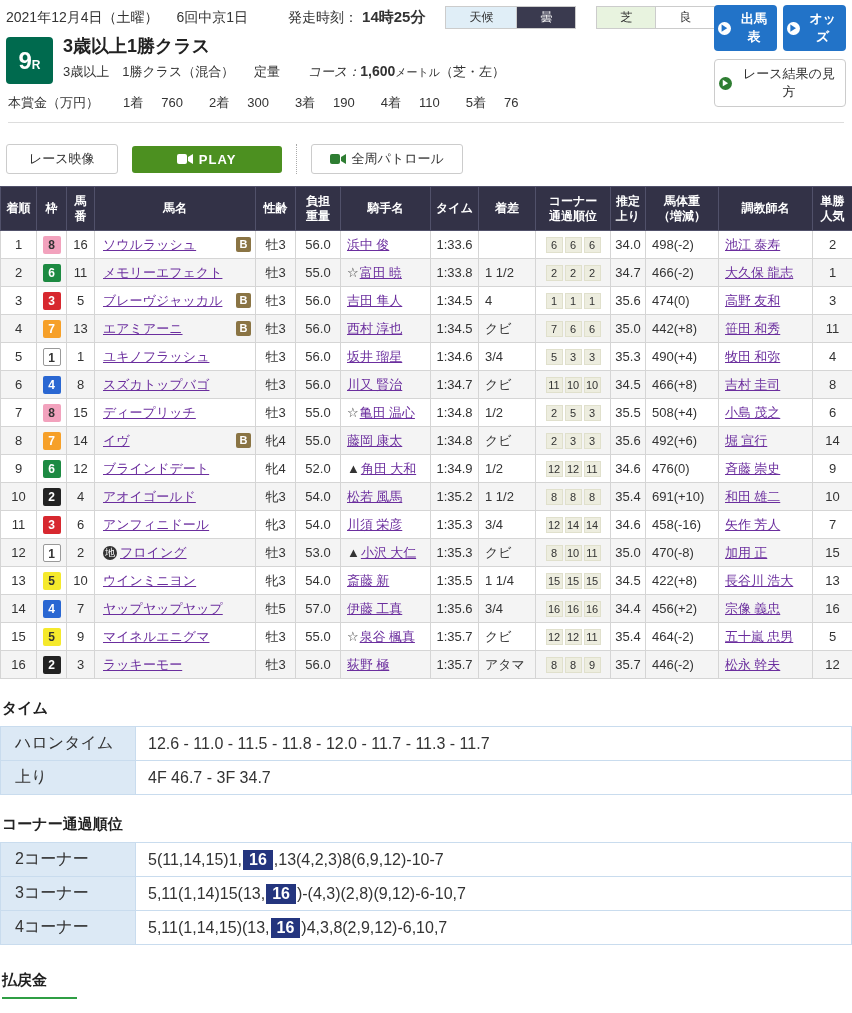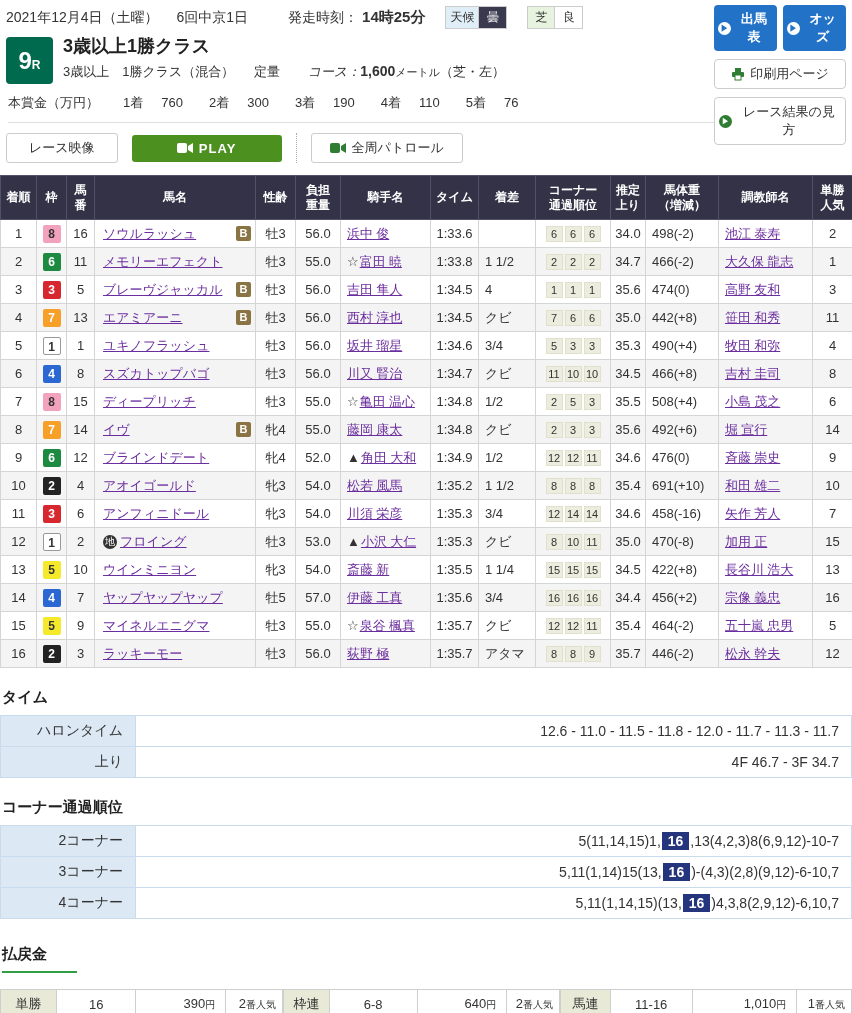--- a/index.html
+++ b/index.html
@@ -14,21 +14,21 @@
   .lnk { color:#6b2e9e; text-decoration:underline; }
   .jmark { color:#333; margin-right:1px; }
 
   
   .page-header { position:relative; padding:6px 8px 0 6px; }
   .date-line { display:flex; align-items:center; gap:4px; font-size:14px; color:#333; }
   .date-line .meet { margin-left:14px; }
   .start-label { margin-left:36px; }
   .start-time { font-weight:bold; font-size:15px; }
   .wx { display:flex; margin-left:16px; }
-  .wx span { display:inline-block; min-width:28px; padding:2px 4px; font-size:12px; text-align:center; border:1px solid #ccc; border-left:none; }
+  .wx span { display:inline-block; min-width:28px; padding:2px 23px; font-size:12px; text-align:center; border:1px solid #ccc; border-left:none; }
   .wx span:first-child { border-left:1px solid #ccc; }
   .wx-label { background:#e0eef7; color:#333; }
   .wx-dark { background:#3a3a4f; color:#fff; }
   .turf-label { background:#e8f3df; color:#333; }
   .turf-value { background:#fff; color:#333; }
   .top-right { position:absolute; top:5px; right:6px; display:flex; flex-direction:column; gap:8px; align-items:stretch; width:132px; }
   .btn-row { display:flex; gap:6px; }
   .btn-blue {
     flex:1; display:flex; align-items:center; justify-content:center; gap:4px;
     background:#2273c8; color:#fff; font-weight:bold; font-size:13px;
@@ -48,21 +48,21 @@
     display:flex; align-items:center; justify-content:center;
     font-weight:bold; font-size:24px; flex-shrink:0;
   }
   .race-badge small { font-size:12px; margin-top:8px; }
   .race-title { font-size:18px; font-weight:bold; color:#222; line-height:1.1; }
   .race-sub { margin-top:6px; font-size:13px; color:#333; }
   .race-sub .sp { margin-right:16px; }
   .course-label { margin-left:8px;font-style:italic; }
   .distance { font-weight:bold; font-size:14px; }
   .distance-unit { font-size:11px; }
-  .prize-line { margin:10px 0 0 2px; font-size:13px; color:#333; padding-bottom:10px; border-bottom:1px solid #ddd; }
+  .prize-line { margin:10px 0 11px 2px; font-size:13px; color:#333; padding-bottom:10px; border-bottom:1px solid #ddd; }
   .prize-line .plabel { margin-right:24px; }
   .prize-pair { margin-right:26px; }
   .prize-pair b { font-weight:normal; margin-left:18px; }
 
   
   .video-row { display:flex; align-items:center; gap:14px; padding:10px 0 12px 6px; }
   .btn-plain { background:#fff; border:1px solid #ccc; border-radius:3px; padding:5px 22px; font-size:13px; color:#333; cursor:pointer; }
   .btn-play {
     background:#4c9020; color:#fff; font-weight:bold; letter-spacing:1px;
     border:none; border-radius:3px; padding:6px 0; width:150px; font-size:13px;
@@ -97,21 +97,21 @@
   }
   .waku { display:inline-block; width:18px; height:18px; line-height:18px; border-radius:2px; font-weight:bold; font-size:12px; text-align:center; }
   .cbox {
     display:inline-block; min-width:17px; padding:1px 1px; margin:0 1px; background:#ededdf;
     border:1px solid #e0e0cc; font-size:11px; color:#333; text-align:center;
   }
 
   
   .sec-heading { font-size:15px; font-weight:bold; color:#222; margin:20px 0 8px 2px; }
   table.info { width:852px; border-collapse:collapse; }
-  .info td { border:1px solid #c9dcee; padding:6px 12px; font-size:14px;text-align:right; }
+  .info td { border:1px solid #c9dcee; padding:6px 12px; font-size:16px; }
   .info td.ilabel { background:#dce9f5; width:135px; padding-left:14px; }
   .chl { display:inline-block; background:#24357e; color:#fff; font-weight:bold; padding:1px 6px; margin:0 1px; }
 
   
   .payout-heading { font-size:15px; font-weight:bold; color:#222; margin:26px 0 0 2px; display:inline-block; padding:0 30px 7px 0; border-bottom:2px solid #2f9e44; }
   .payout-wrap { display:flex; margin-top:16px; align-items:flex-start; }
   table.pay { border-collapse:collapse; table-layout:fixed; }
   .pay td { border:1px solid #cfcfcf; height:29px; padding:2px 6px; font-size:13px; color:#333; }
   .pay td.ptype { background:#e9e9d7; text-align:center; }
   .pay td.combo { text-align:center; }
@@ -142,28 +142,20 @@
     <div class="btn-row">
       <button class="btn-blue">
           <span class="wcircle">▶</span>
           <span>出馬表</span>
         </button>
       <button class="btn-blue">
           <span class="wcircle">▶</span>
           <span>オッズ</span>
         </button>
     </div>
-    <button class="btn-white">
-      <svg width="14" height="14" viewBox="0 0 14 14">
-          <rect x="4" y="1" width="6" height="4" fill="#2e7d32"></rect>
-          <rect x="1" y="5" width="12" height="5" rx="1" fill="#2e7d32"></rect>
-          <rect x="4" y="8" width="6" height="5" fill="#ffffff" stroke="#2e7d32"></rect>
-        </svg>
-      <span>印刷用ページ</span>
-    </button>
     <button class="btn-white">
         <span class="gcircle">▶</span>
         <span>レース結果の見方</span>
       </button>
   </div>
 
   <div class="race-row">
     <div class="race-badge">
       <span>9</span>
         <small>R</small>

